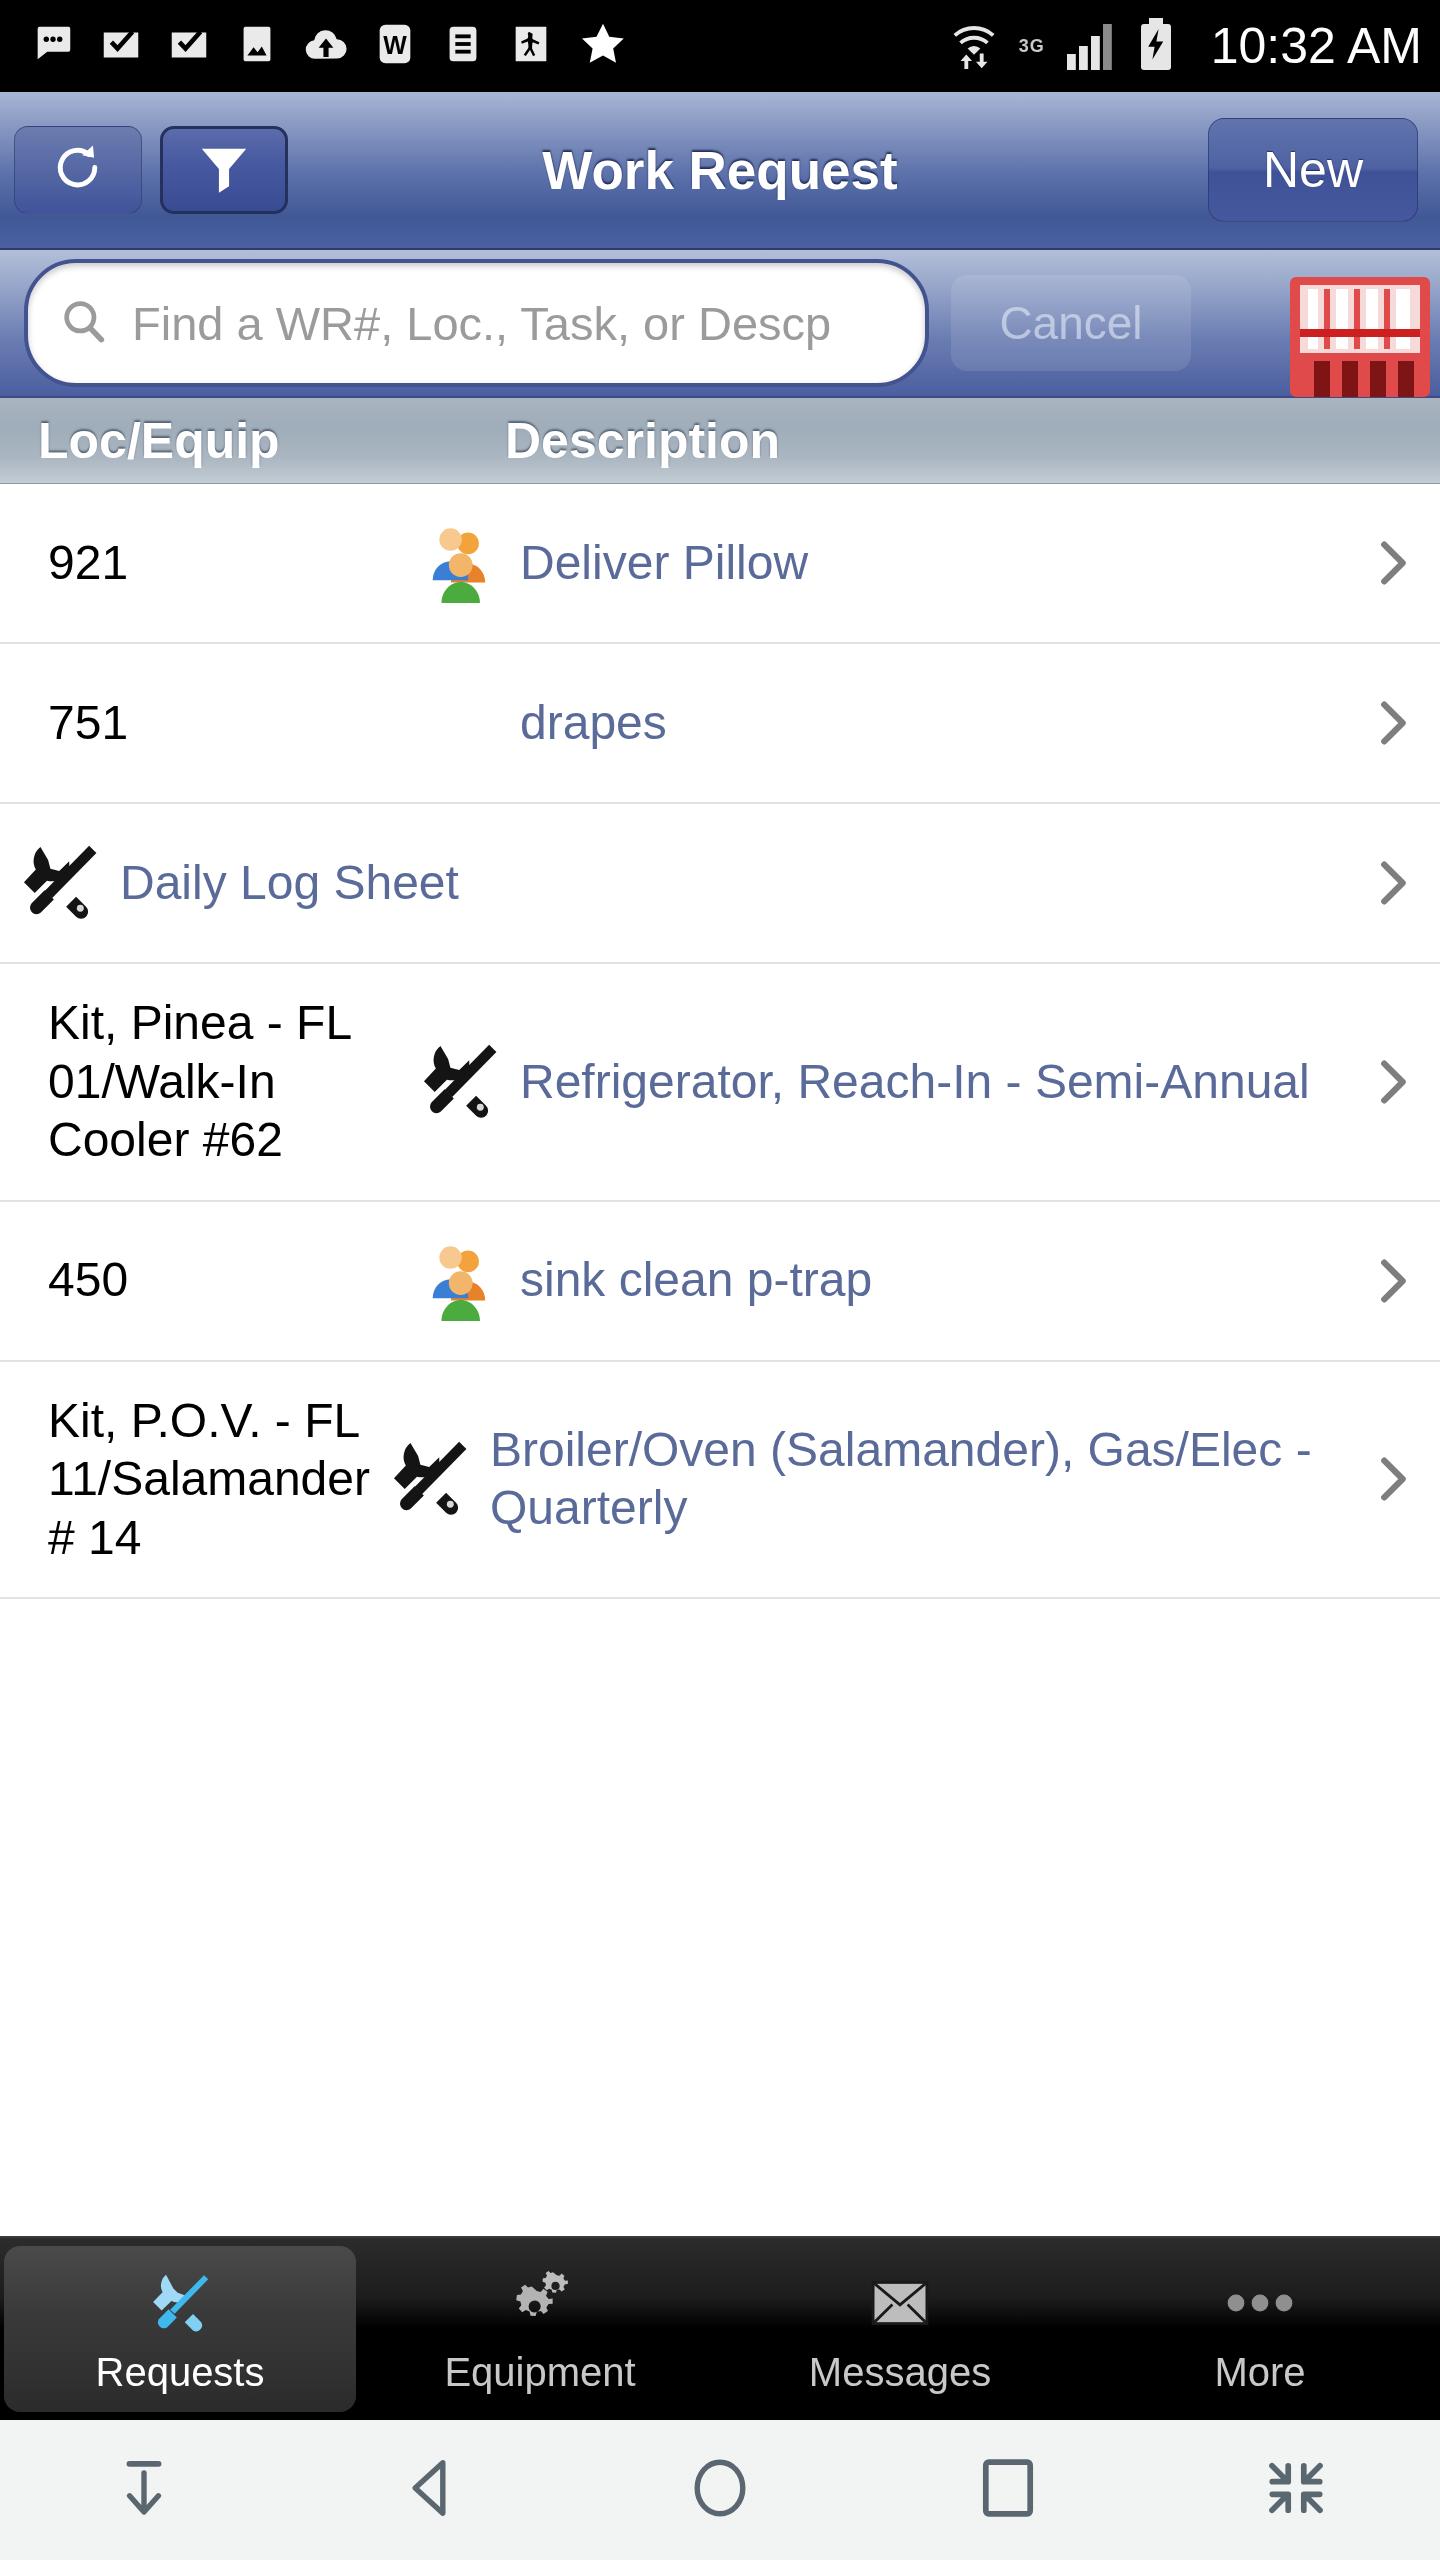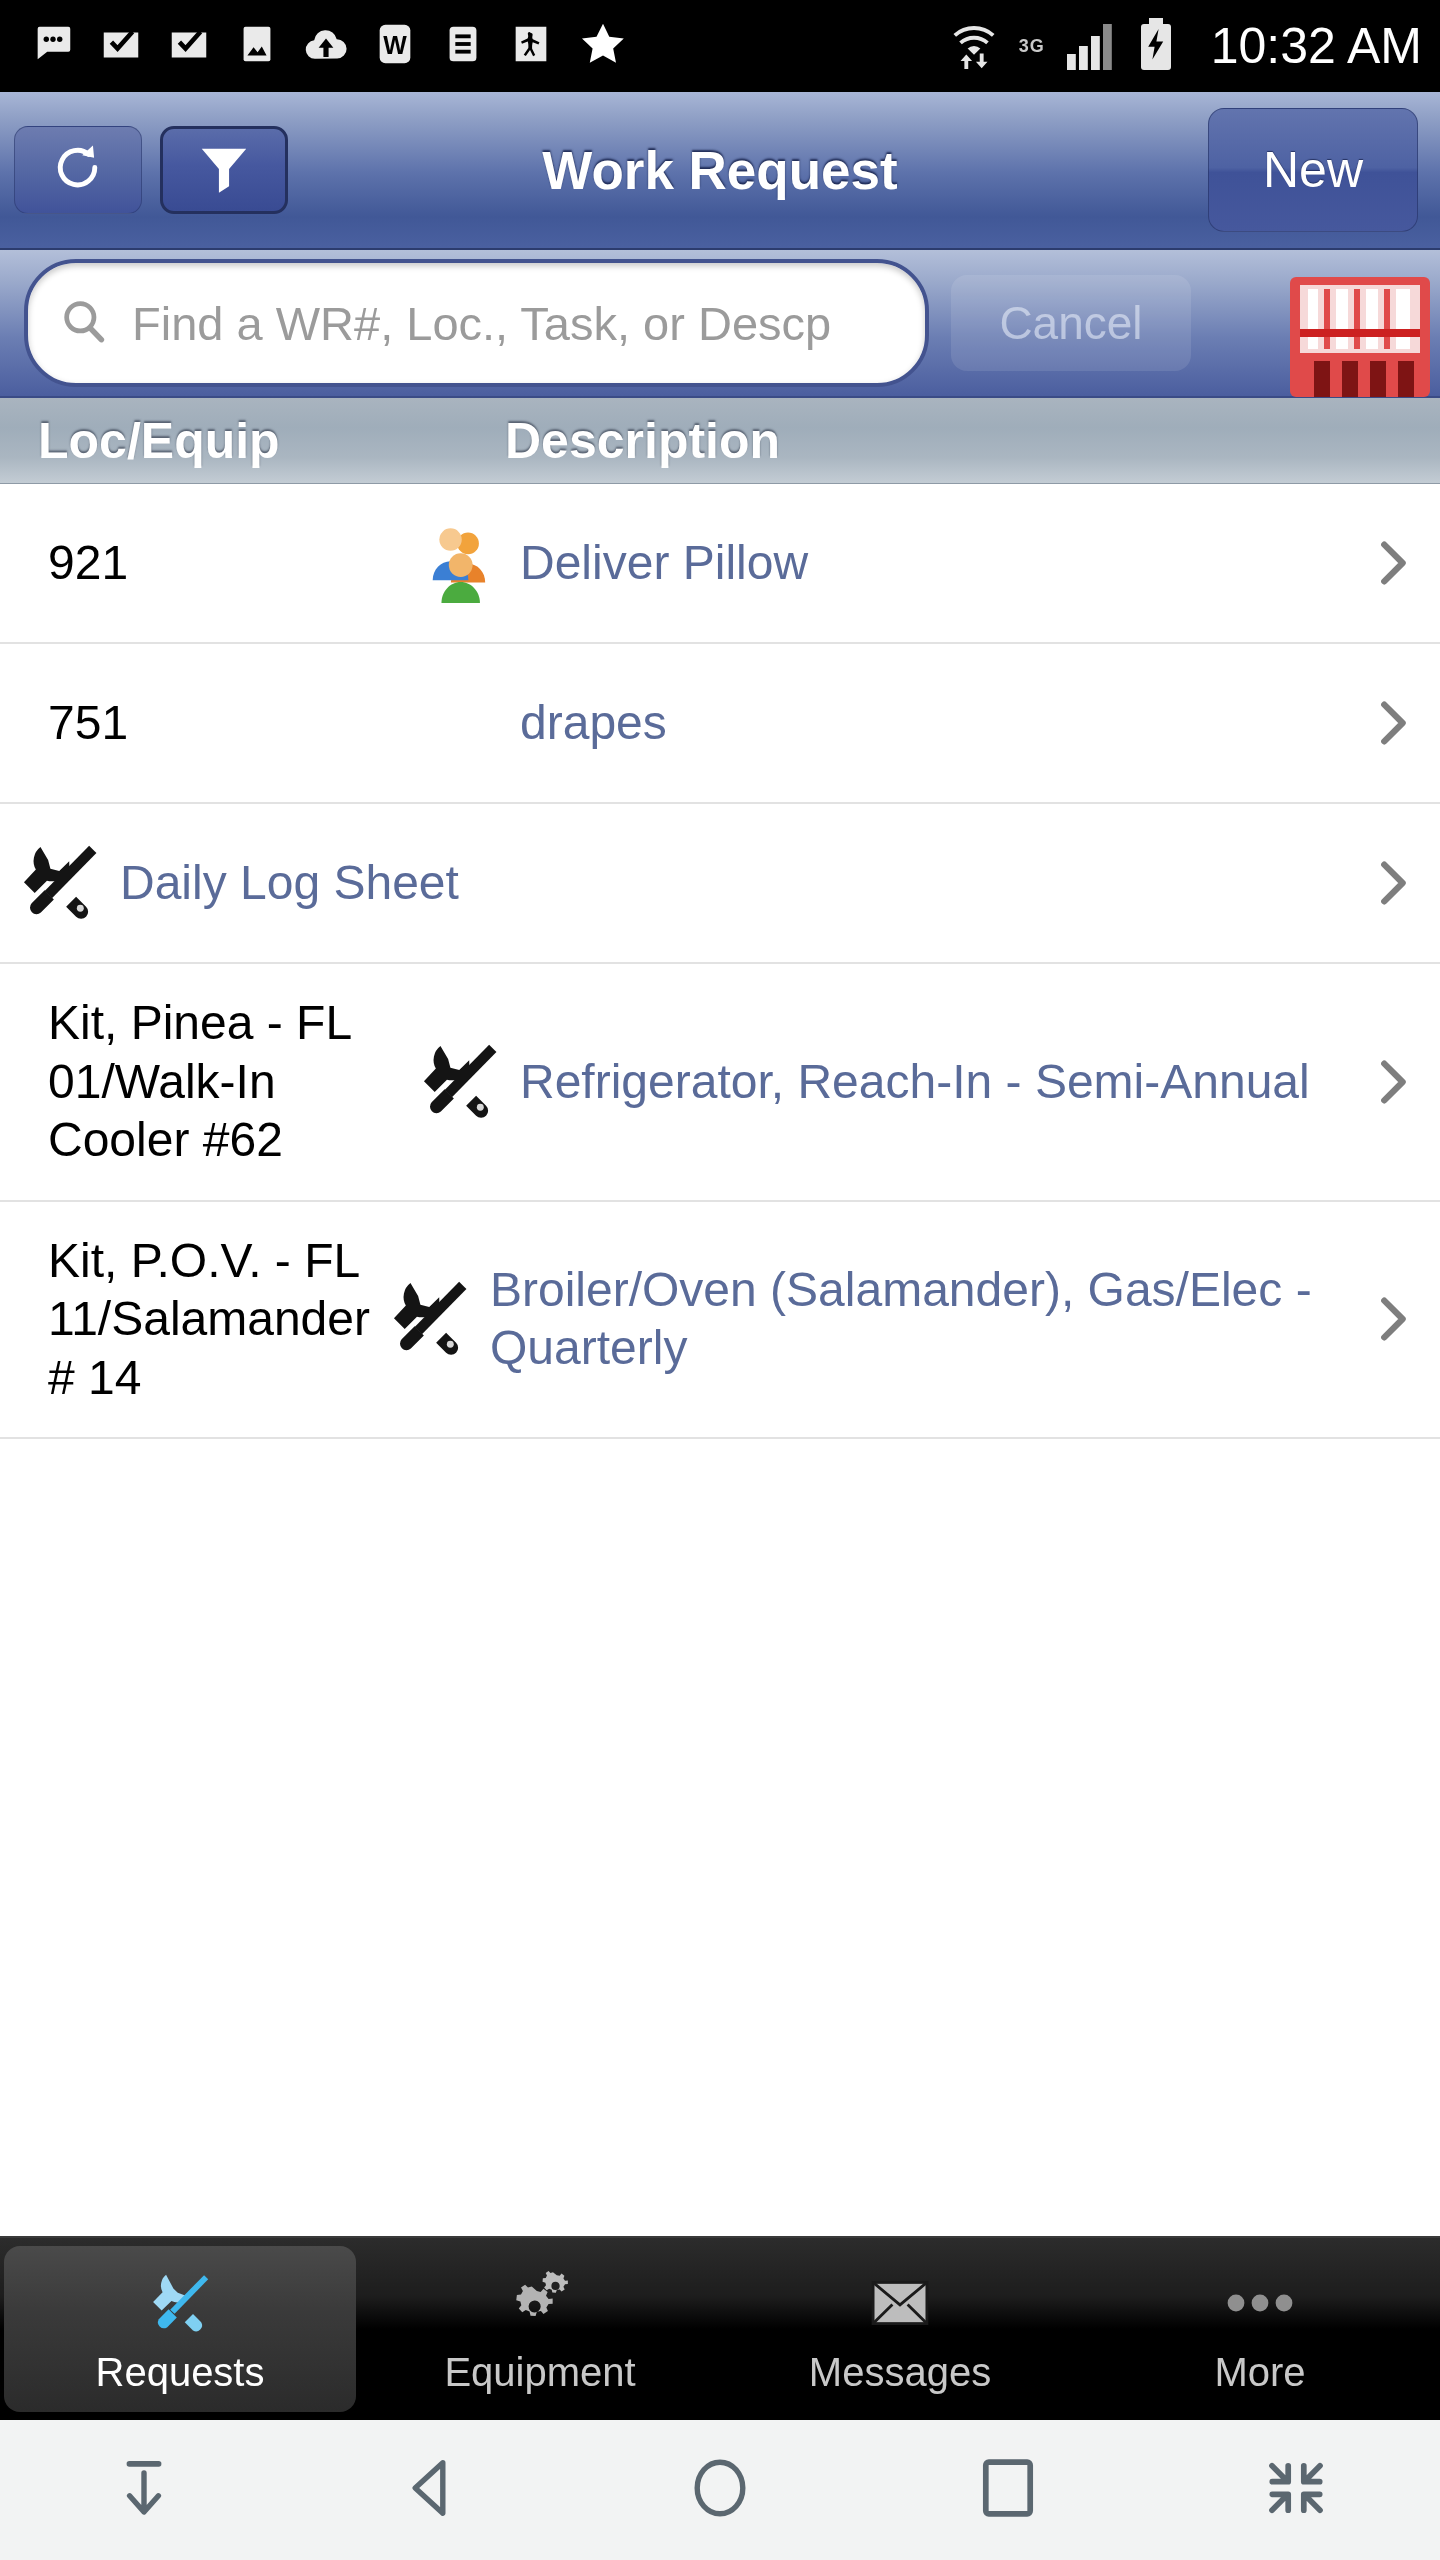--- a/index.html
+++ b/index.html
@@ -99,21 +99,21 @@
     color: #ffffff;
     font-size: 53px;
     font-weight: bold;
     text-shadow: 0 -2px 2px rgba(20,30,70,0.85);
     pointer-events: none;
   }
   .new-btn {
     margin-left: auto;
     margin-right: 10px;
     min-width: 210px;
-    height: 124px;
+    height: 104px;
     border-radius: 16px;
     background: linear-gradient(to bottom, #6274ae 0%, #4e62a3 48%, #3f5298 52%, #46589d 100%);
     border: 1px solid rgba(35,48,98,0.6);
     display: flex;
     align-items: center;
     justify-content: center;
     color: #ffffff;
     font-size: 50px;
     box-sizing: border-box;
     text-shadow: 0 -1px 1px rgba(20,30,70,0.7);
@@ -500,20 +500,39 @@
           </svg>
         </div>
         <div class="row-desc">Refrigerator, Reach-In - Semi-Annual</div>
         <div class="row-chevron">
           <svg width="58" height="58" viewBox="0 0 24 24">
             <path fill="none" stroke="#7e7e7e" stroke-width="2.6" stroke-linecap="round" stroke-linejoin="round" d="M8.8 4.4L16.4 12l-7.6 7.6"></path>
           </svg>
         </div>
       </div>
       <div class="row">
+        <div class="row-loc">450</div>
+        <div class="row-icon">
+          <svg width="84" height="84" viewBox="0 0 24 24">
+            <circle cx="14.3" cy="6.4" r="3.1" fill="#f2a33c"></circle>
+            <path fill="#e8822a" d="M9.4 17.6c0-3.1 2.2-5.4 4.9-5.4s4.9 2.3 4.9 5.4z"></path>
+            <circle cx="9.3" cy="5.3" r="3.2" fill="#f7c98f"></circle>
+            <path fill="#3b7fd4" d="M4.2 16.9c0-3 2.3-5.4 5.1-5.4s5.1 2.4 5.1 5.4z"></path>
+            <circle cx="12.2" cy="12.6" r="3.4" fill="#f2b56a"></circle>
+            <path fill="#4bab3f" d="M6.7 23.4c0-3.3 2.5-6 5.5-6s5.5 2.7 5.5 6z"></path>
+          </svg>
+        </div>
+        <div class="row-desc">sink clean p-trap</div>
+        <div class="row-chevron">
+          <svg width="58" height="58" viewBox="0 0 24 24">
+            <path fill="none" stroke="#7e7e7e" stroke-width="2.6" stroke-linecap="round" stroke-linejoin="round" d="M8.8 4.4L16.4 12l-7.6 7.6"></path>
+          </svg>
+        </div>
+      </div>
+      <div class="row">
         <div class="row-loc">Kit, P.O.V. - FL 11/Salamander # 14</div>
         <div class="row-icon">
           <svg width="92" height="92" viewBox="0 0 24 24">
             <path fill="#141414" d="M6.9 2.6a4.6 4.6 0 00-1.2 5.9L2.6 11.8l2.8 2.8 3.2-3.2a4.6 4.6 0 005.8-5.1l-2.6 2.6-2.3-.6-.6-2.3z"></path>
             <path fill="#141414" d="M19.6 2.3l1.9 1.9-11.6 11.8-1.9-1.9z"></path>
             <path fill="#141414" d="M4.6 17.3l3.4-3.4 2.4 2.4-3.4 3.4a1.7 1.7 0 01-2.4-2.4z"></path>
             <path fill="#141414" d="M16.2 15.6l2.6 2.6a1.8 1.8 0 11-2.6 2.6l-2.6-2.6z"></path>
             <circle cx="17.3" cy="18.6" r="0.9" fill="#d8d8d8"></circle>
           </svg>
         </div>

